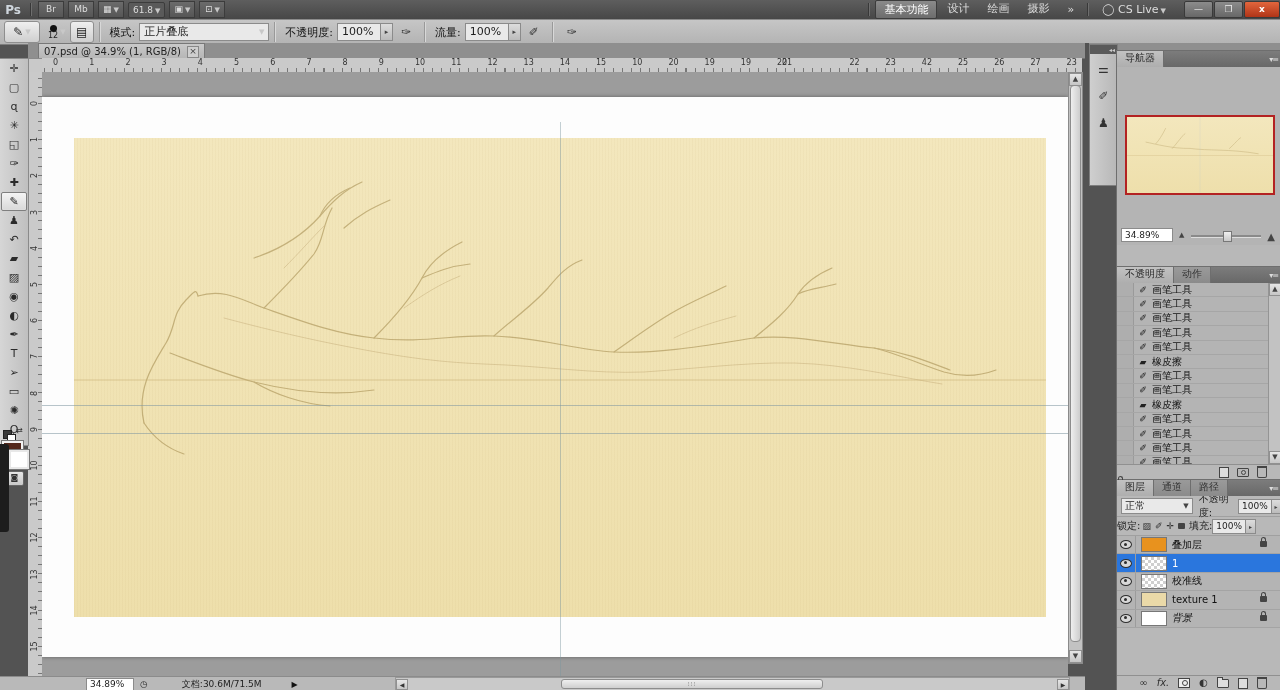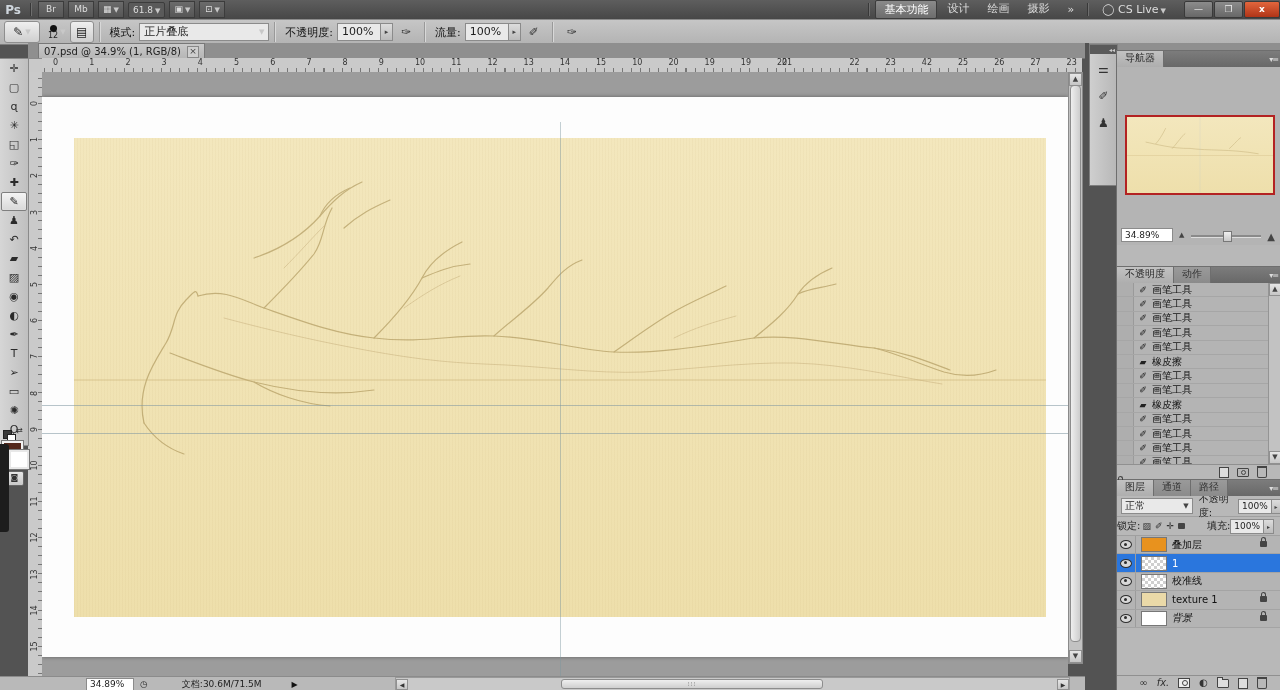--- a/index.html
+++ b/index.html
@@ -544,21 +544,21 @@
       <span style="margin-left:6px;font-size:10px">不透明度:</span>
       <div class="mini-field">100%</div>
       <div class="mini-spin">▸</div>
     </div>
     <div id="layers-ctrl2">
       <span style="">锁定:</span>
       <span class="lockic">▨</span>
       <span class="lockic">✐</span>
       <span class="lockic">✛</span>
       <span class="lock" style="position:static;display:inline-block;margin-left:2px"></span>
-      <span style="margin-left:22px">填充:</span>
+      <span style="margin-left:4px">填充:</span>
       <div class="mini-field">100%</div>
       <div class="mini-spin">▸</div>
     </div>
     <div id="layer-list">
         <div class="layer-row ">
      <span class="eyebox">
             <span class="eye"></span>
           </span>
      <span class="lthumb orange"></span>
      <span class="lname ">叠加层</span>

